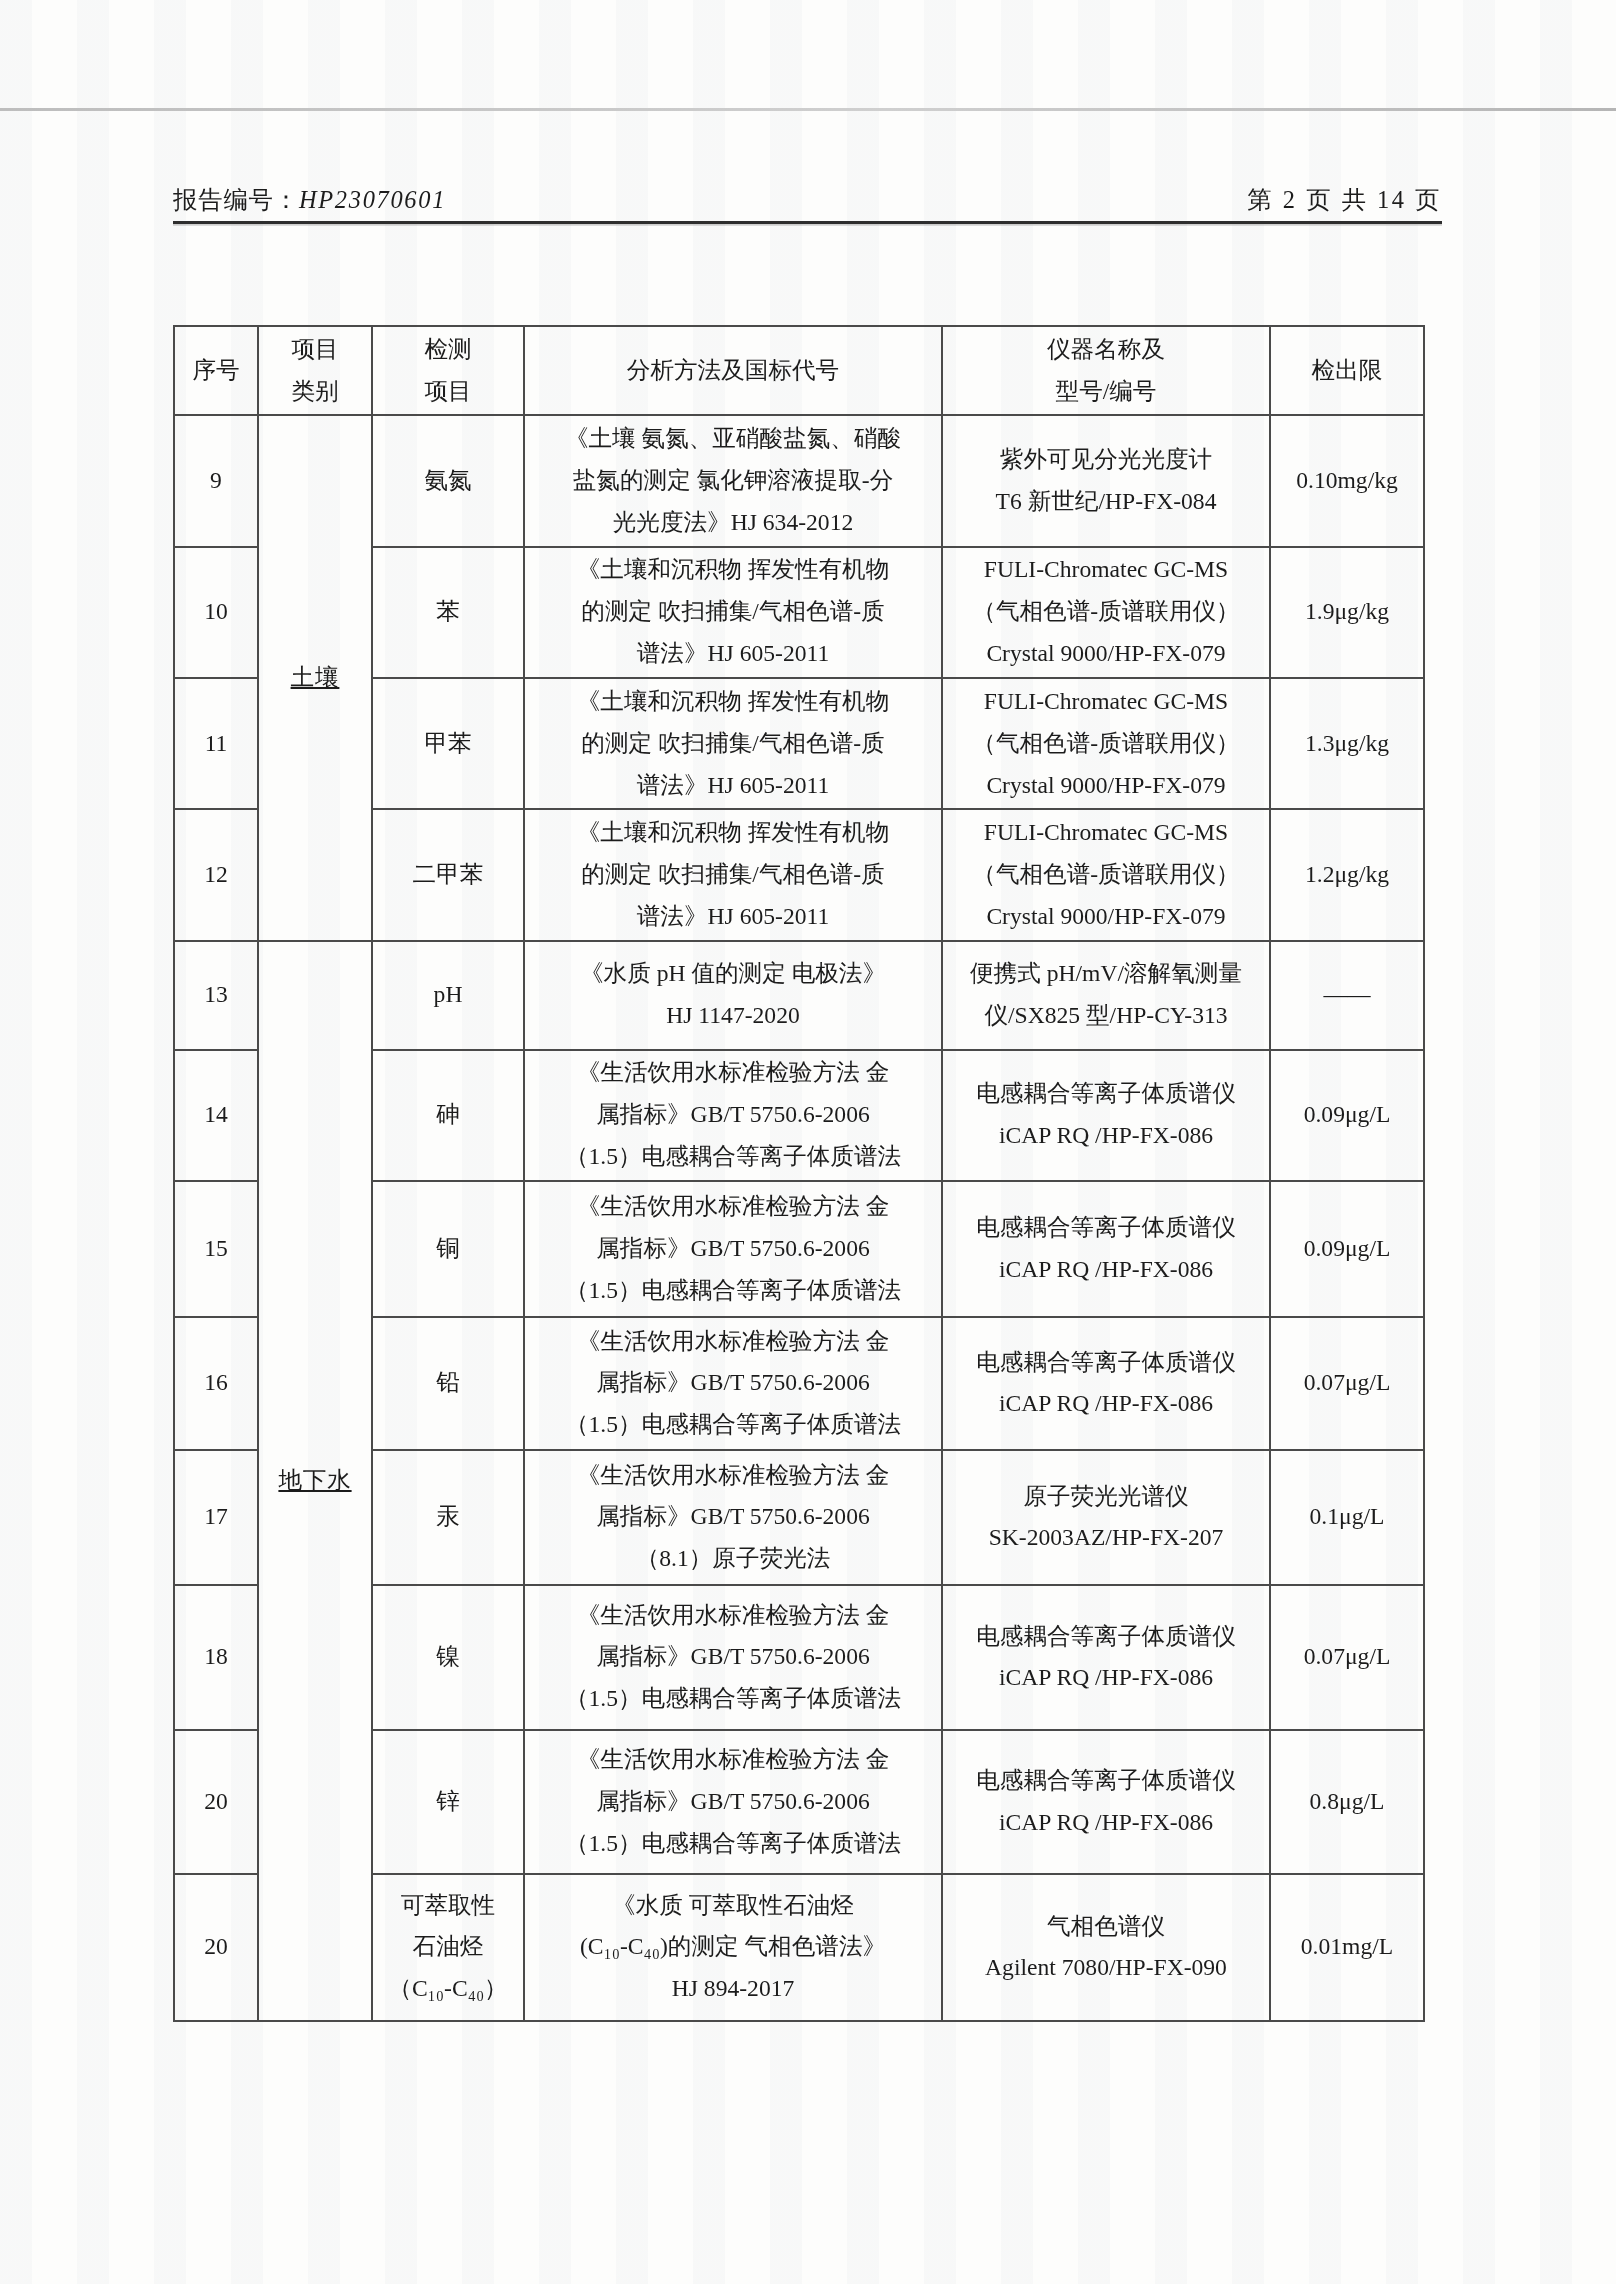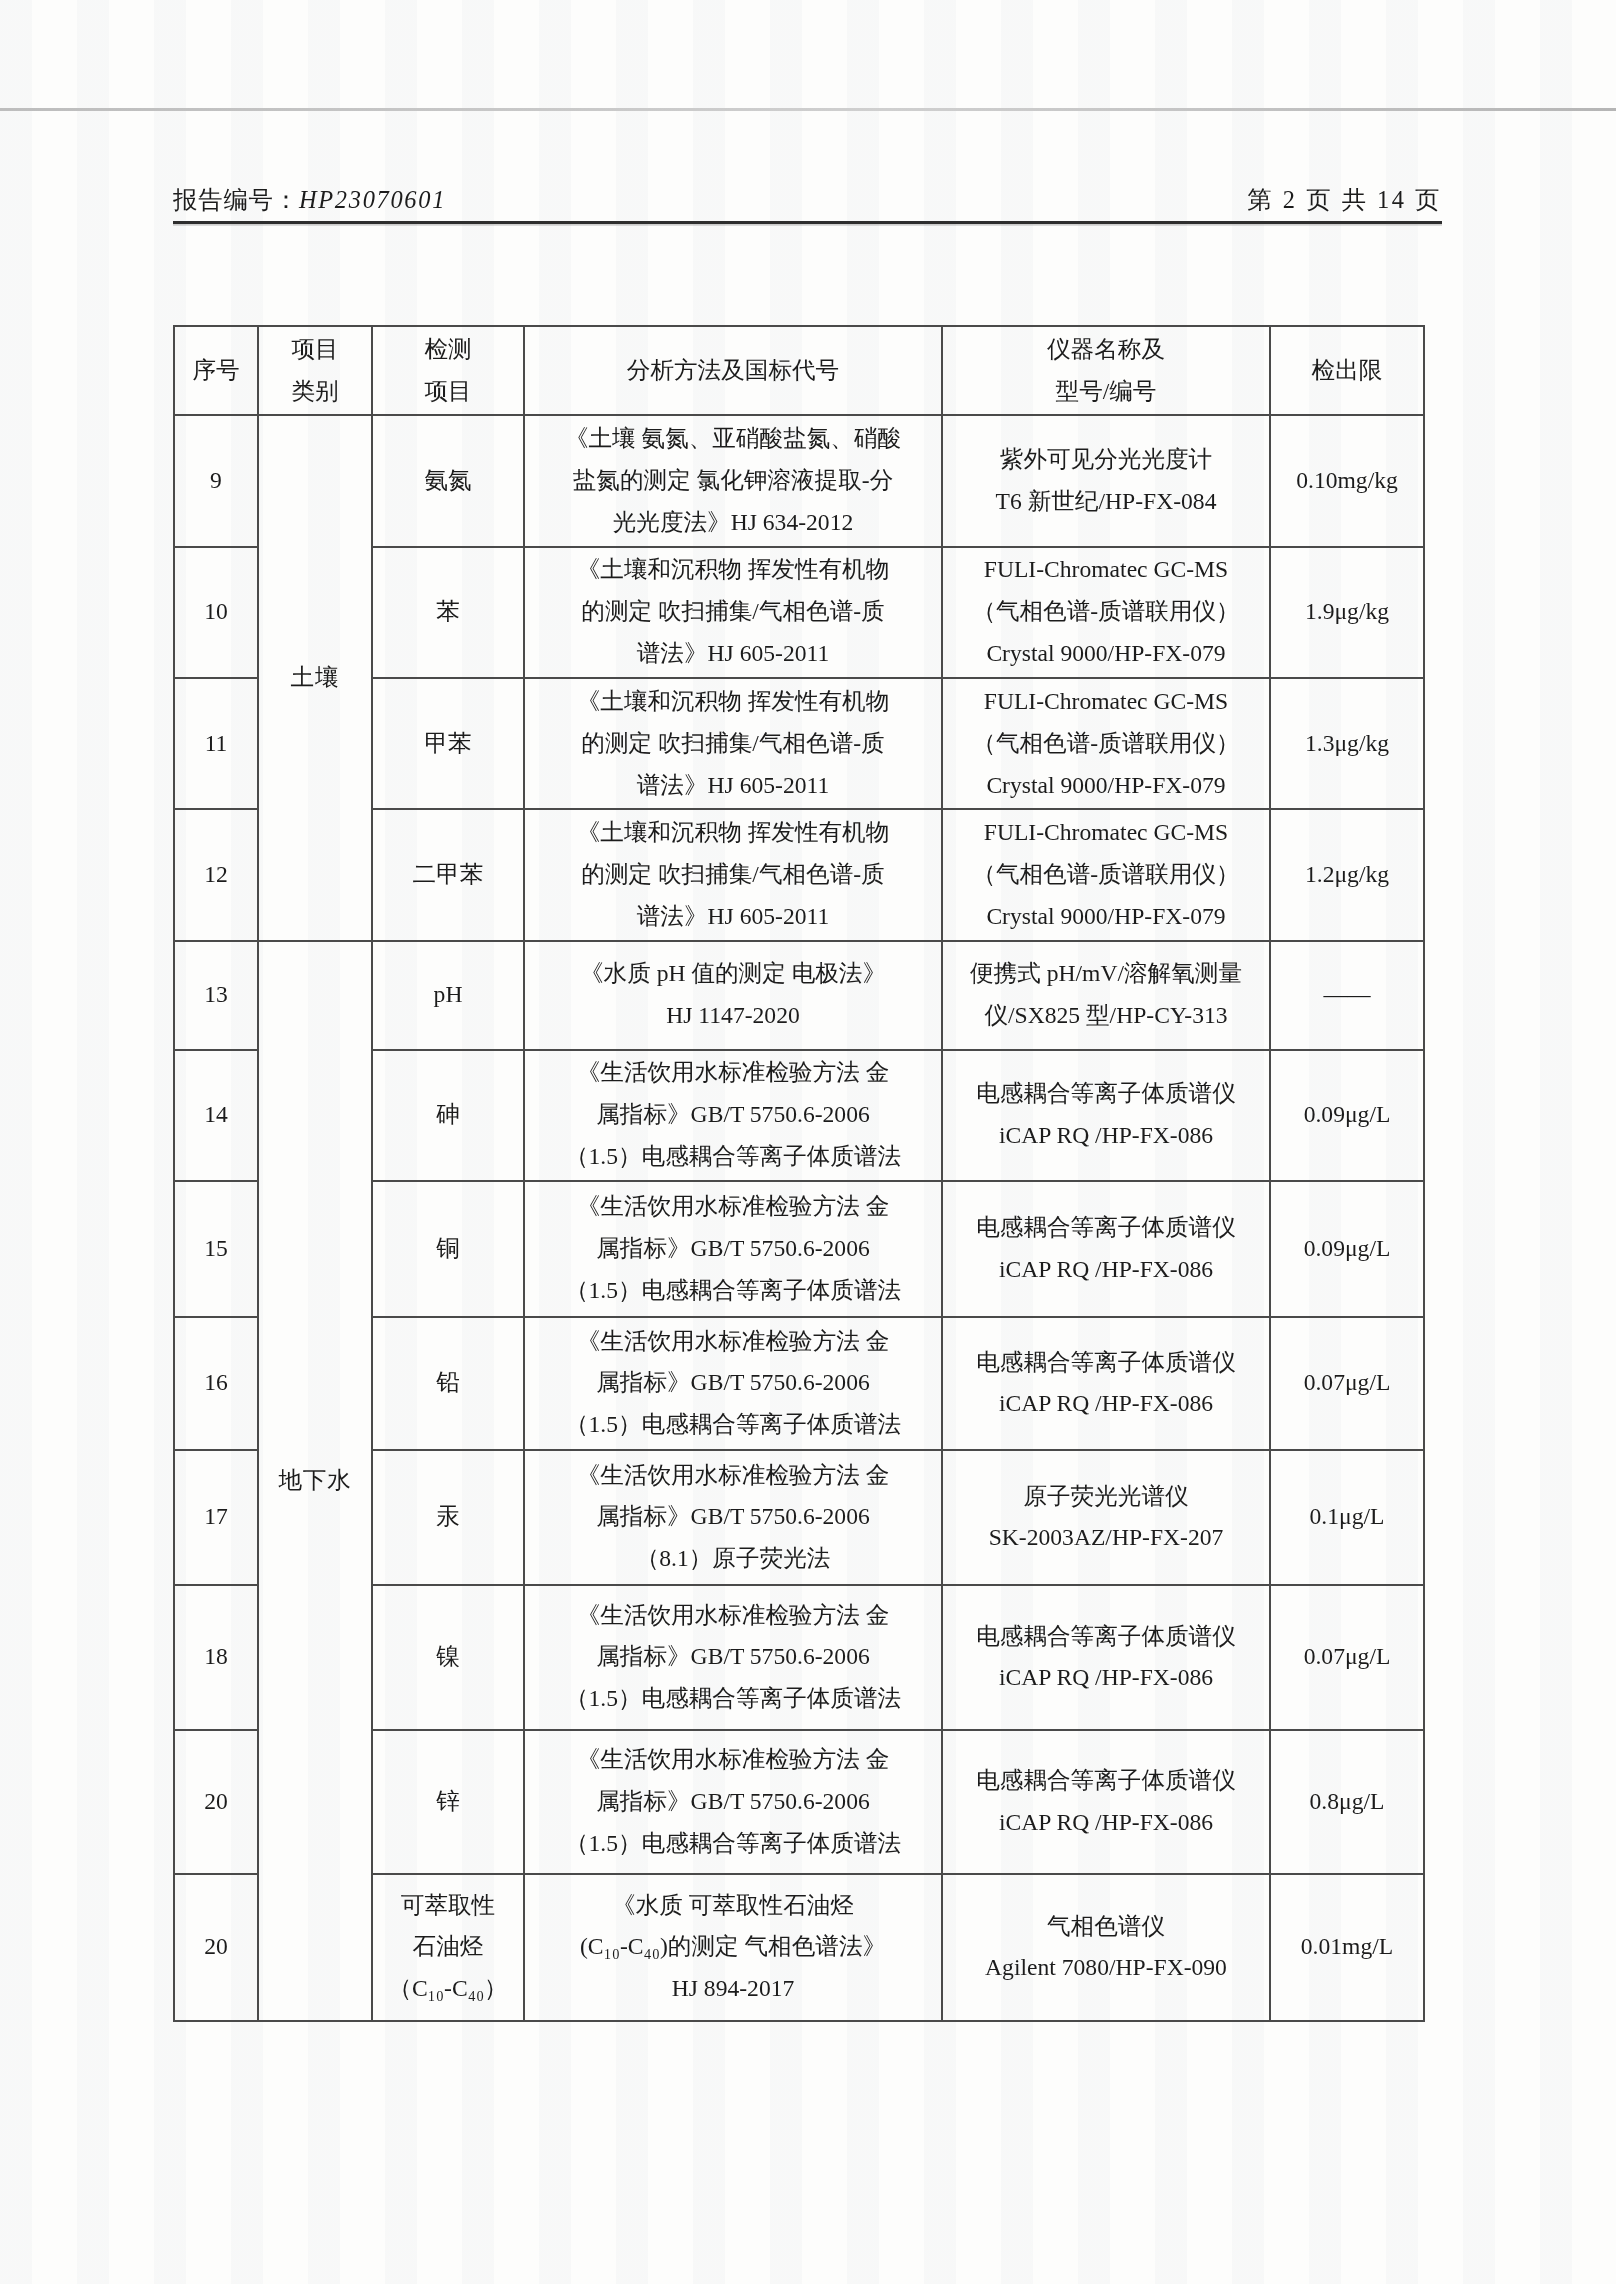--- a/index.html
+++ b/index.html
@@ -63,21 +63,21 @@
   tr.h-r11 { height:131px; }
   tr.h-r12 { height:128px; }
   tr.h-r13 { height:109px; }
   tr.h-r14 { height:129px; }
   tr.h-r15 { height:136px; }
   tr.h-r16 { height:133px; }
   tr.h-r17 { height:135px; }
   tr.h-r18 { height:145px; }
   tr.h-r19 { height:144px; }
   tr.h-r20 { height:147px; }
-  td.cat { letter-spacing:0.8px; }
+  td.cat { letter-spacing:0.8px;text-decoration:underline; }
 </style>
 </head>
 <body>
 
 <div class="page">
 
   <div class="scan-top-line"></div>
 
   <div class="doc-header">
     <div class="report-line"><span>报告编号：</span><span class="report-no">HP23070601</span></div>

